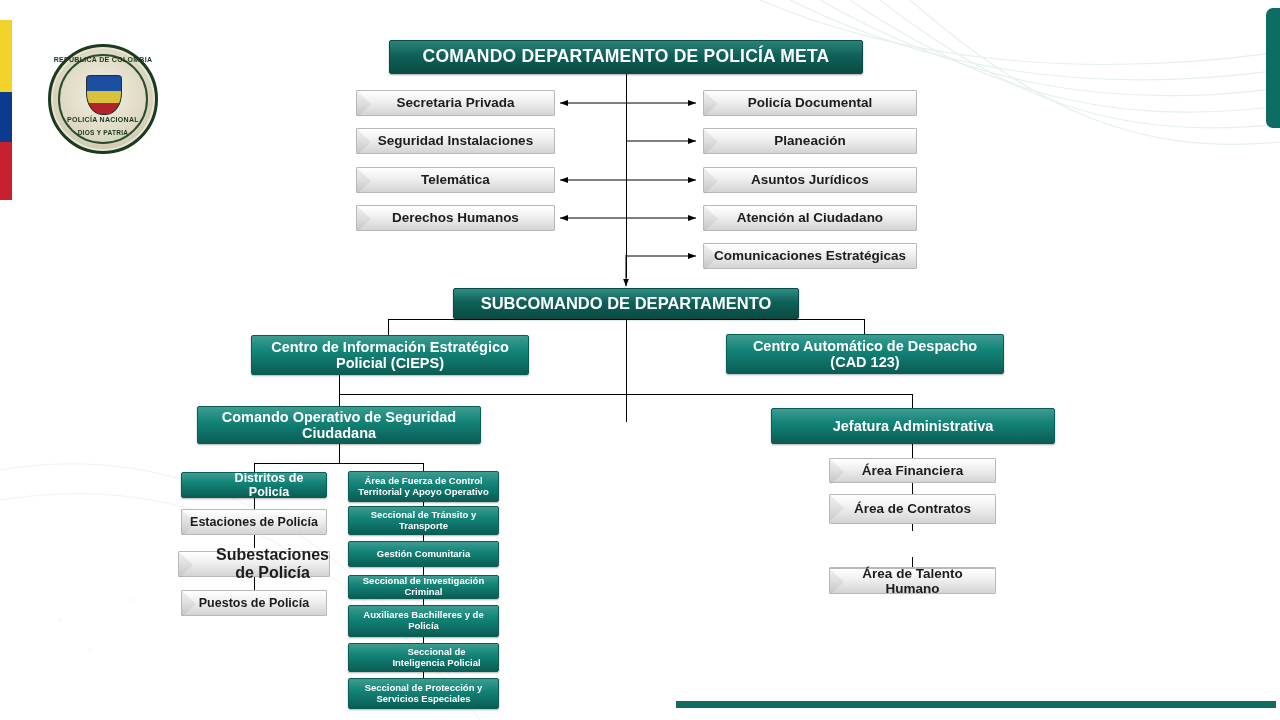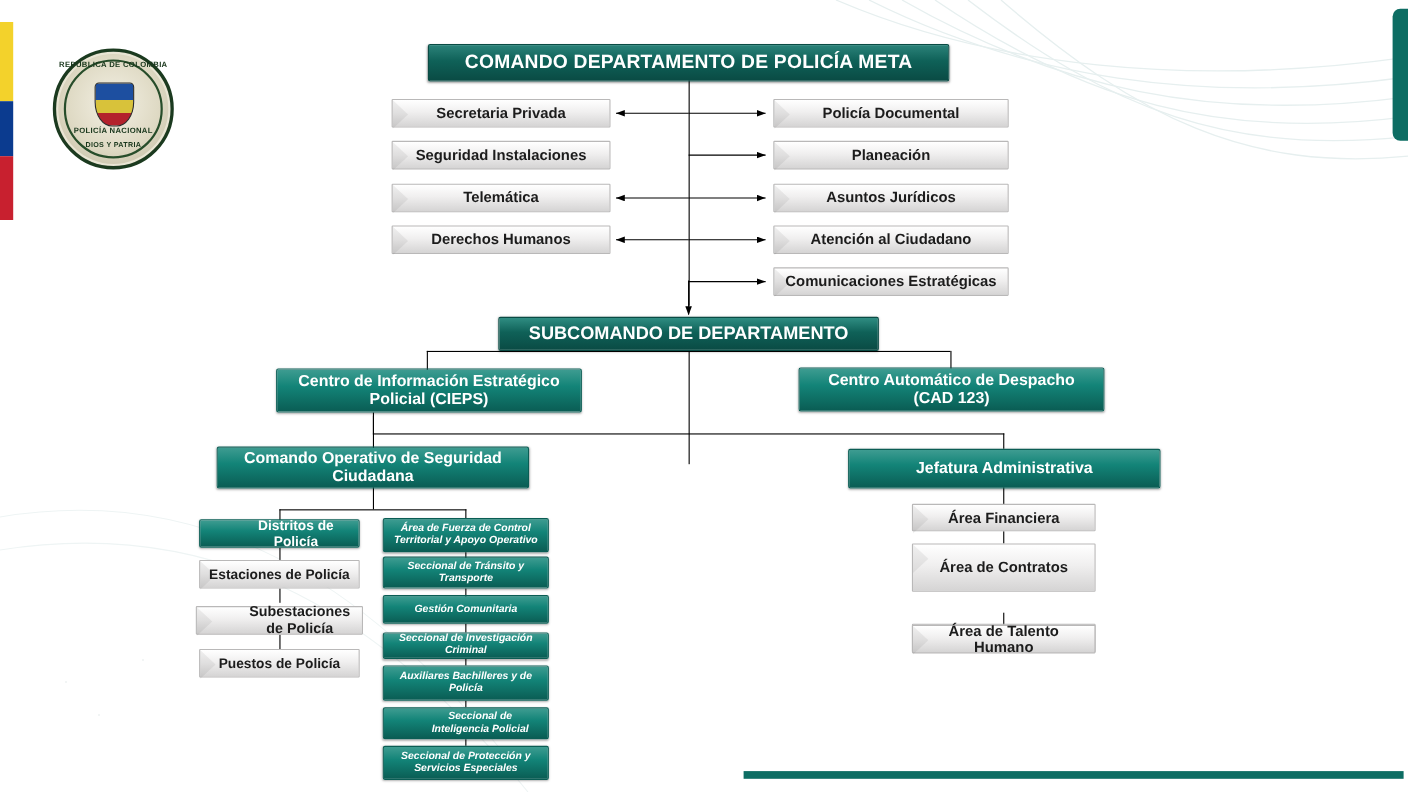--- a/index.html
+++ b/index.html
@@ -150,21 +150,20 @@
     background: linear-gradient(180deg, #3e9c91 0%, #138478 40%, #0a5d54 100%);
     border: 1px solid #0a5d54;
     font-size: 14.5px;
     font-weight: bold;
     box-shadow: 0 1px 2px rgba(0,0,0,.3);
   }
   .node.teal.small {
     font-size: 9.5px;
     font-weight: bold;
     line-height: 1.15;
-    font-style: italic;
   }
 
   .node.subtitle {
     background: linear-gradient(180deg, #2f8d82 0%, #0f6158 45%, #0a4b44 100%);
     border: 1px solid #0a4b44;
     font-size: 16.5px;
     font-weight: bold;
     box-shadow: 0 1px 2px rgba(0,0,0,.35);
   }
 
@@ -338,21 +337,21 @@
   <div class="node teal" style="left:771px; top:408px; width:284px; height:36px;">
     <span>Jefatura Administrativa</span>
   </div>
 
   <div class="node teal" style="left:181px; top:472px; width:146px; height:26px; font-size:12.5px;padding-left:36px;">
     <span>Distritos de Policía</span>
   </div>
   <div class="node grey" style="left:181px; top:509px; width:146px; height:26px; font-size:12.5px;">
     <span>Estaciones de Policía</span>
   </div>
-  <div class="node grey" style="left:178px; top:551px; width:152px; height:26px; font-size:13px;padding-left:43px;">
+  <div class="node grey" style="left:178px; top:551px; width:152px; height:26px; font-size:16px;padding-left:43px;">
     <span>Subestaciones de Policía</span>
   </div>
   <div class="node grey" style="left:181px; top:590px; width:146px; height:26px; font-size:12.5px;">
     <span>Puestos de Policía</span>
   </div>
 
   <div class="node teal small" style="left:348px; top:471px; width:151px; height:31px;">
     <span>Área de Fuerza de Control Territorial y Apoyo Operativo</span>
   </div>
   <div class="node teal small" style="left:348px; top:506px; width:151px; height:29px;">
@@ -370,21 +369,21 @@
   <div class="node teal small" style="left:348px; top:643px; width:151px; height:29px;padding-left:32px;">
     <span>Seccional de Inteligencia Policial</span>
   </div>
   <div class="node teal small" style="left:348px; top:678px; width:151px; height:31px;">
     <span>Seccional de Protección y Servicios Especiales</span>
   </div>
 
   <div class="node grey" style="left:829px; top:458px; width:167px; height:25px;">
     <span>Área Financiera</span>
   </div>
-  <div class="node grey" style="left:829px; top:494px; width:167px; height:44px;">
+  <div class="node grey" style="left:829px; top:494px; width:167px; height:30px;">
     <span>Área de Contratos</span>
   </div>
   <div class="node grey" style="left:829px; top:531px; width:167px; height:26px;margin-top:36px;">
     <span>Área de Logística</span>
   </div>
   <div class="node grey" style="left:829px; top:568px; width:167px; height:26px;">
     <span>Área de Talento Humano</span>
   </div>
 
 </div>

